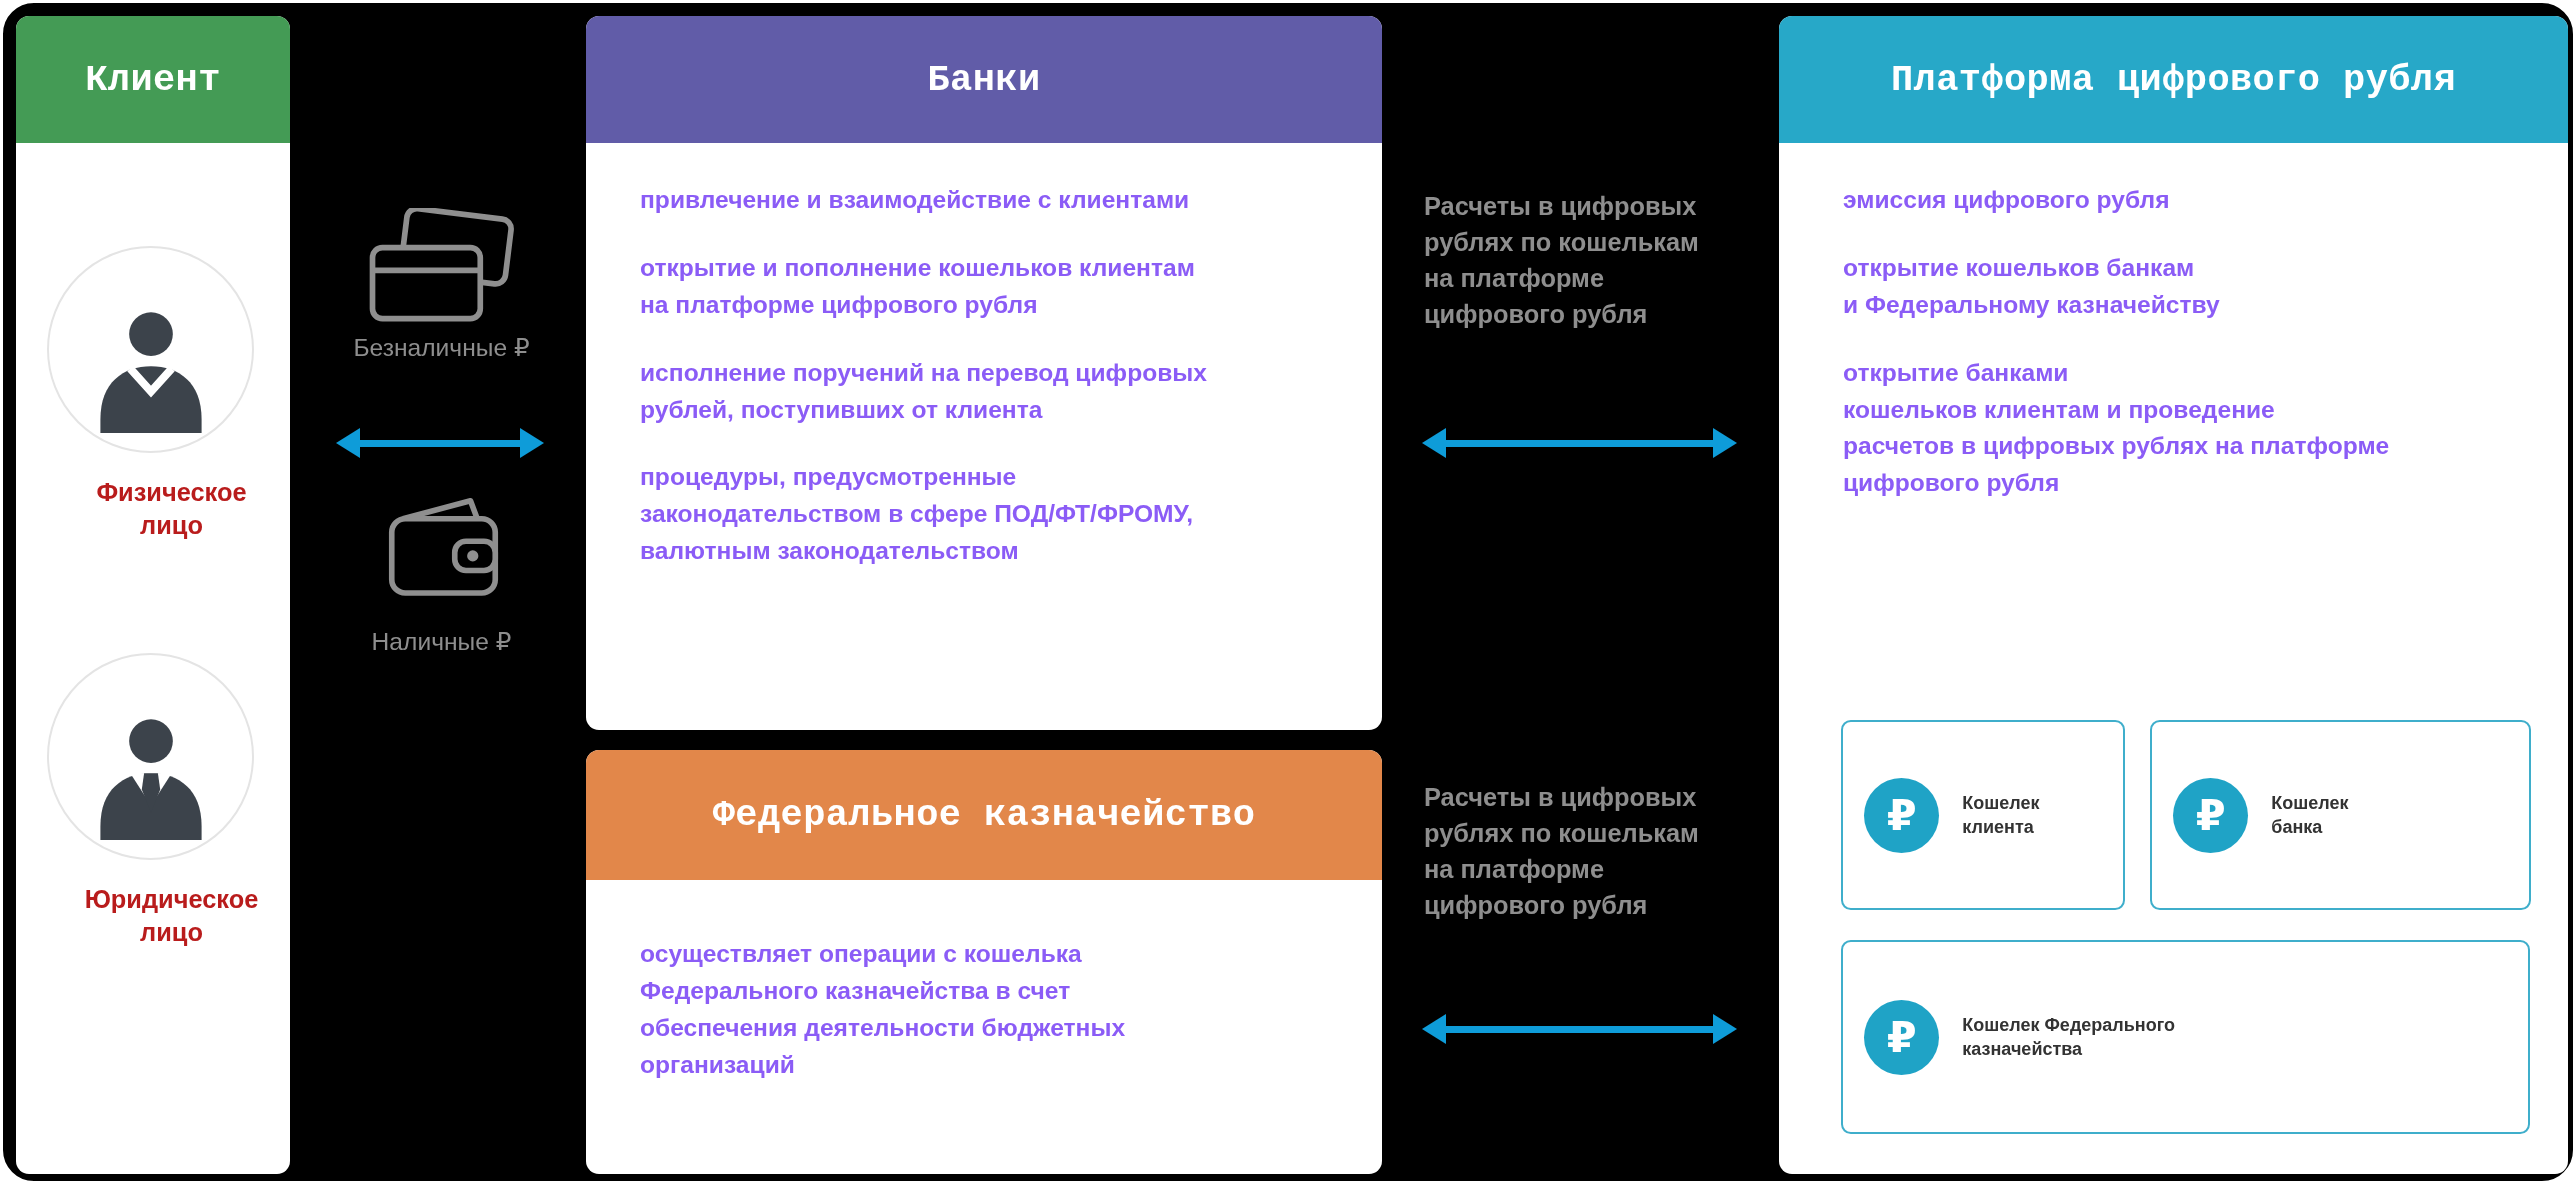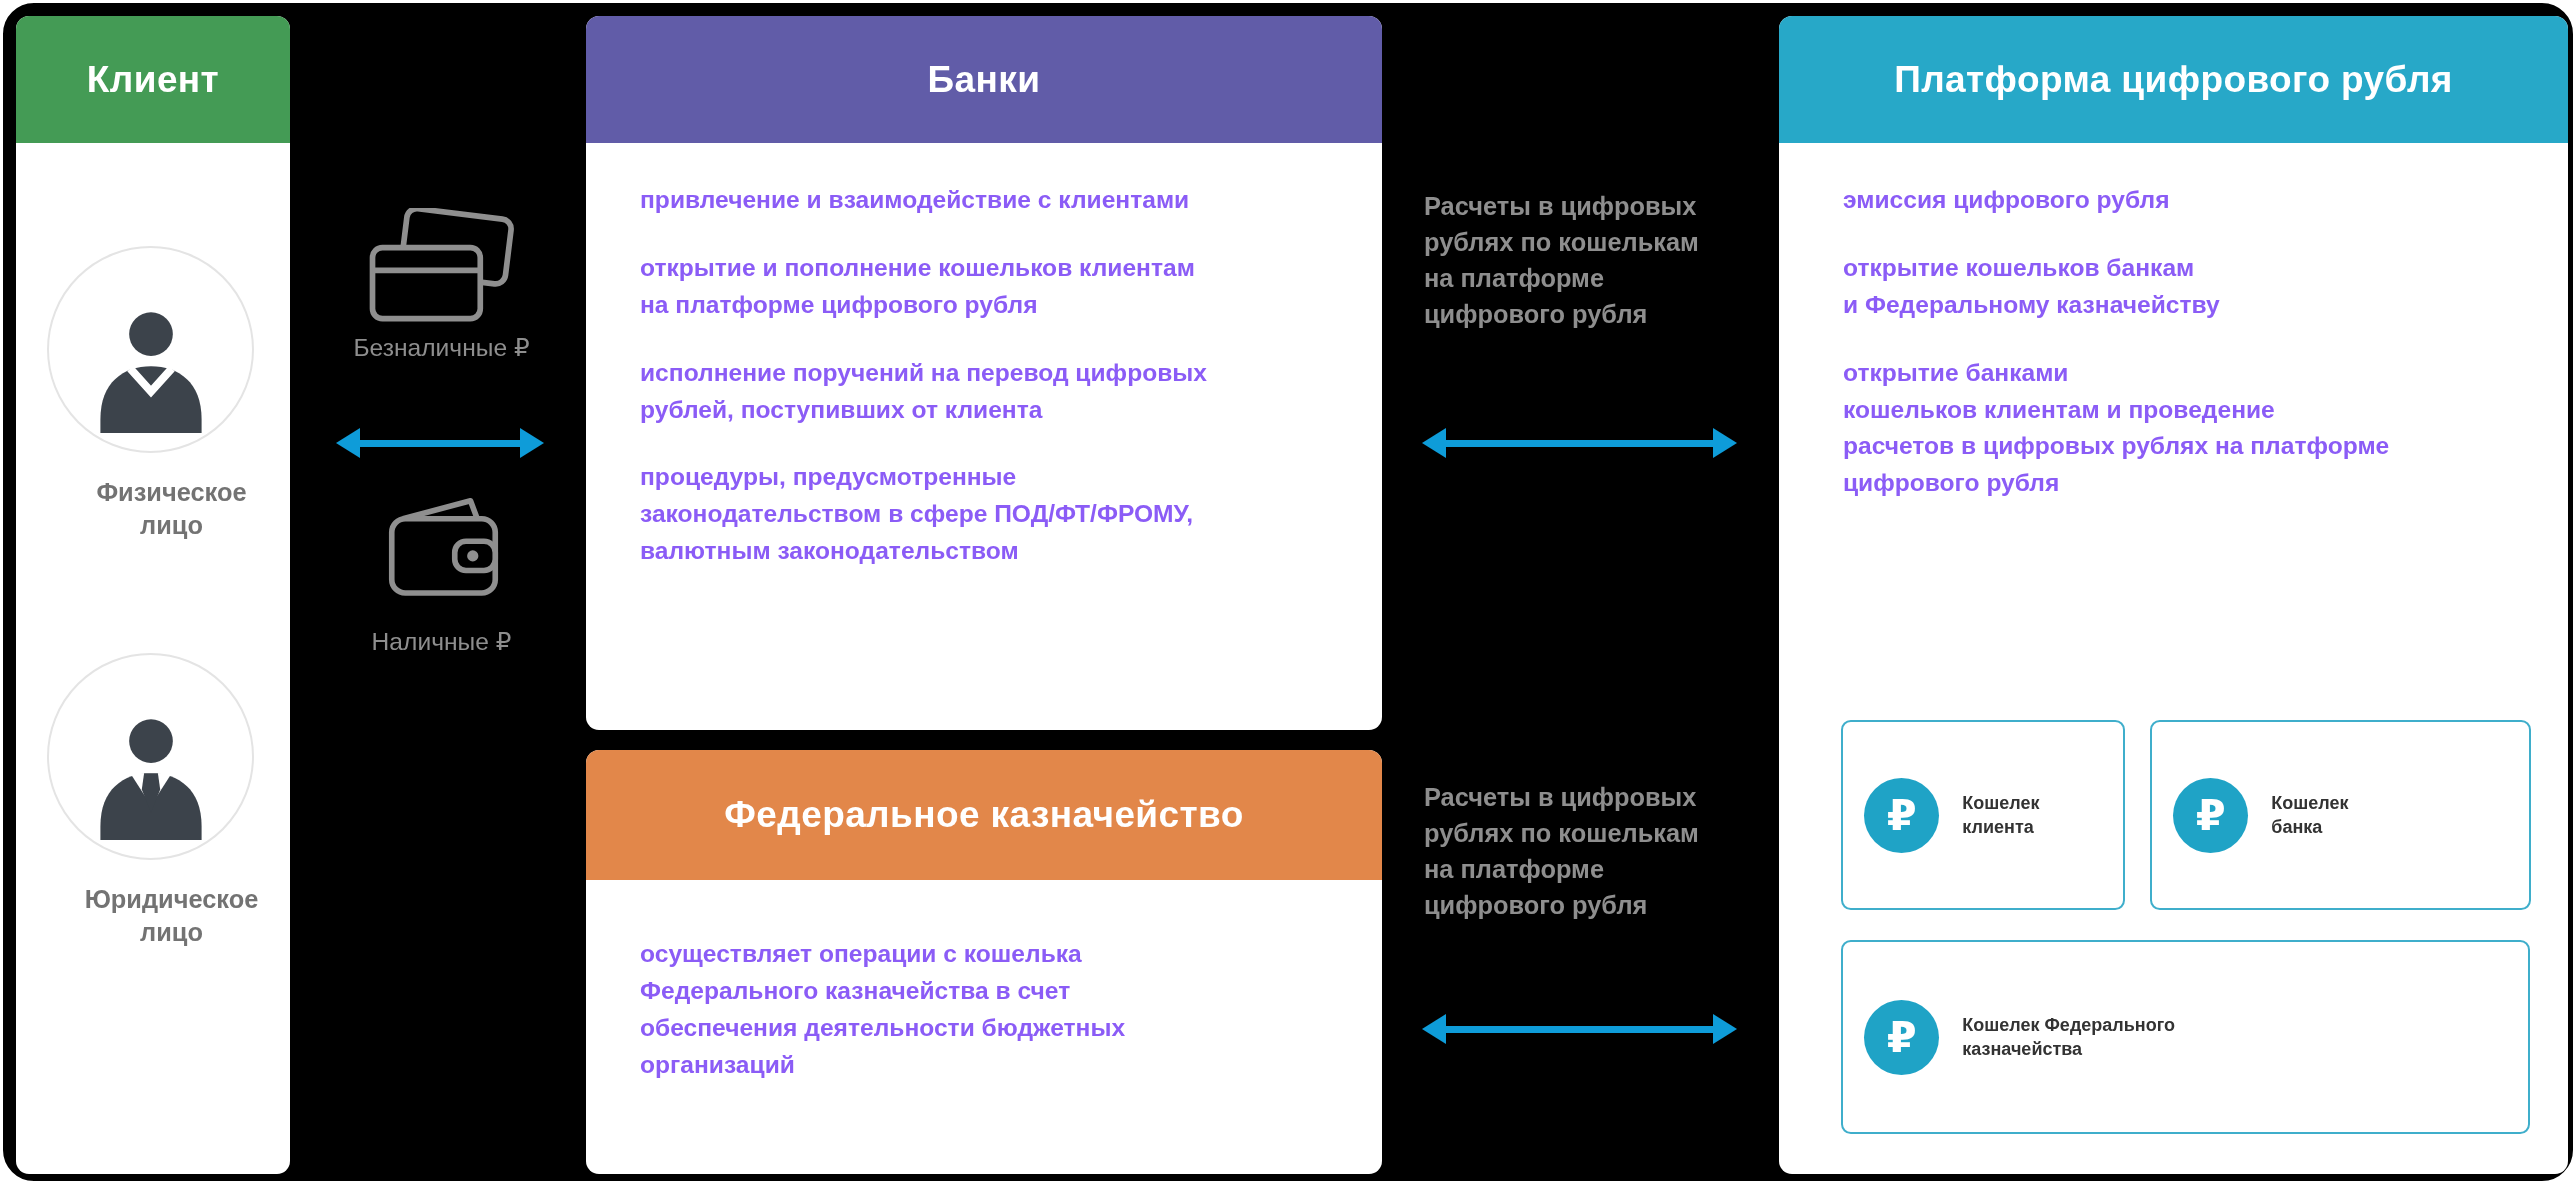--- a/index.html
+++ b/index.html
@@ -27,20 +27,21 @@
   .card-header {
     flex: 0 0 auto;
     height: 127px;
     display: flex;
     align-items: center;
     justify-content: center;
     color: #ffffff;
     font-size: 37px;
     font-weight: bold;
     letter-spacing: 0.4px;
+    font-family: Liberation Mono, monospace;
   }
   .card-body { flex: 1 1 auto; position: relative; }
 
   .client-card   { left: 13px;  top: 13px;  width: 274px; height: 1158px; }
   .client-card .card-header { background: #449B55; }
 
   .banks-card    { left: 583px; top: 13px;  width: 796px; height: 714px; }
   .banks-card .card-header { background: #615CA8; }
 
   .treasury-card { left: 583px; top: 747px; width: 796px; height: 424px; gap: 20px; }
@@ -79,21 +80,21 @@
   .avatar-circle.c2 { top: 510px; }
   .avatar-circle svg { width: 138px; height: 138px; margin-top: 29.5px; }
 
   .client-label {
     position: absolute;
     left: 0; right: 0;
     text-align: center;
     white-space: pre-line;
     font-size: 25.4px;
     font-weight: bold;
-    color: #737373;
+    color: #b91c1c;
     line-height: 1.3;
     margin-left: 37px;
   }
   .client-label.l1 { top: 333px; }
   .client-label.l2 { top: 740px; }
 
   
   .channel-icon { position: absolute; }
   .channel-icon.cards  { left: 361px; top: 205px; width: 156px; height: 120px; }
   .channel-icon.wallet { left: 382px; top: 491px; width: 117px; height: 117px; }

